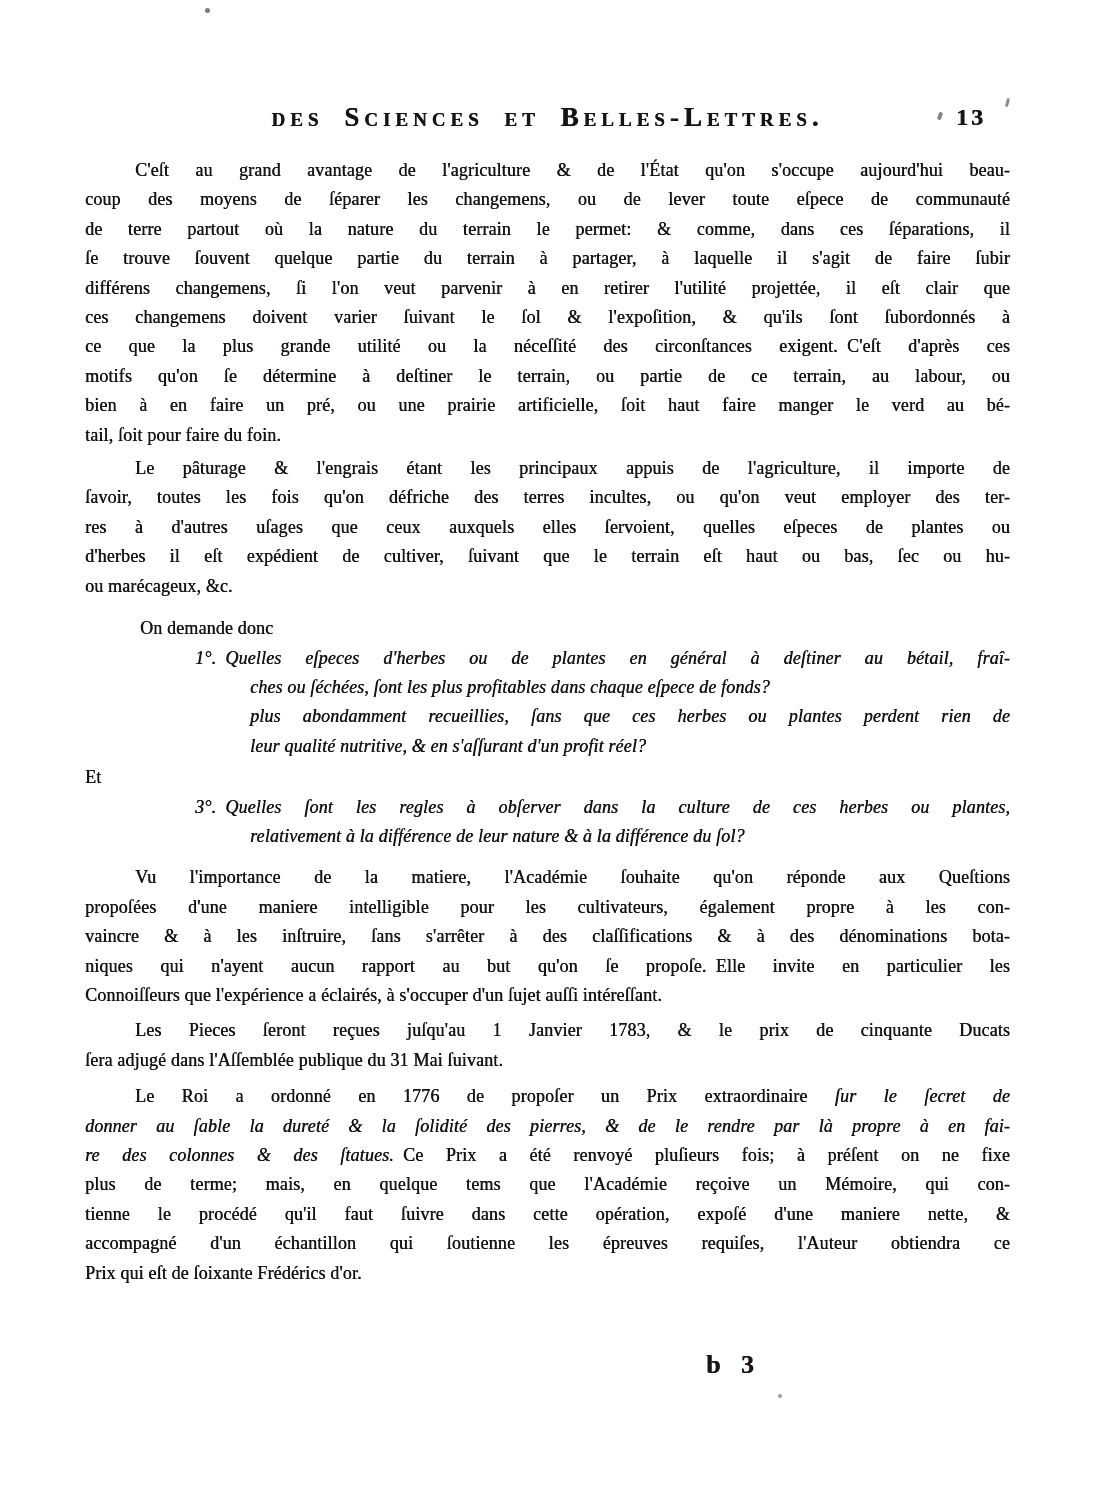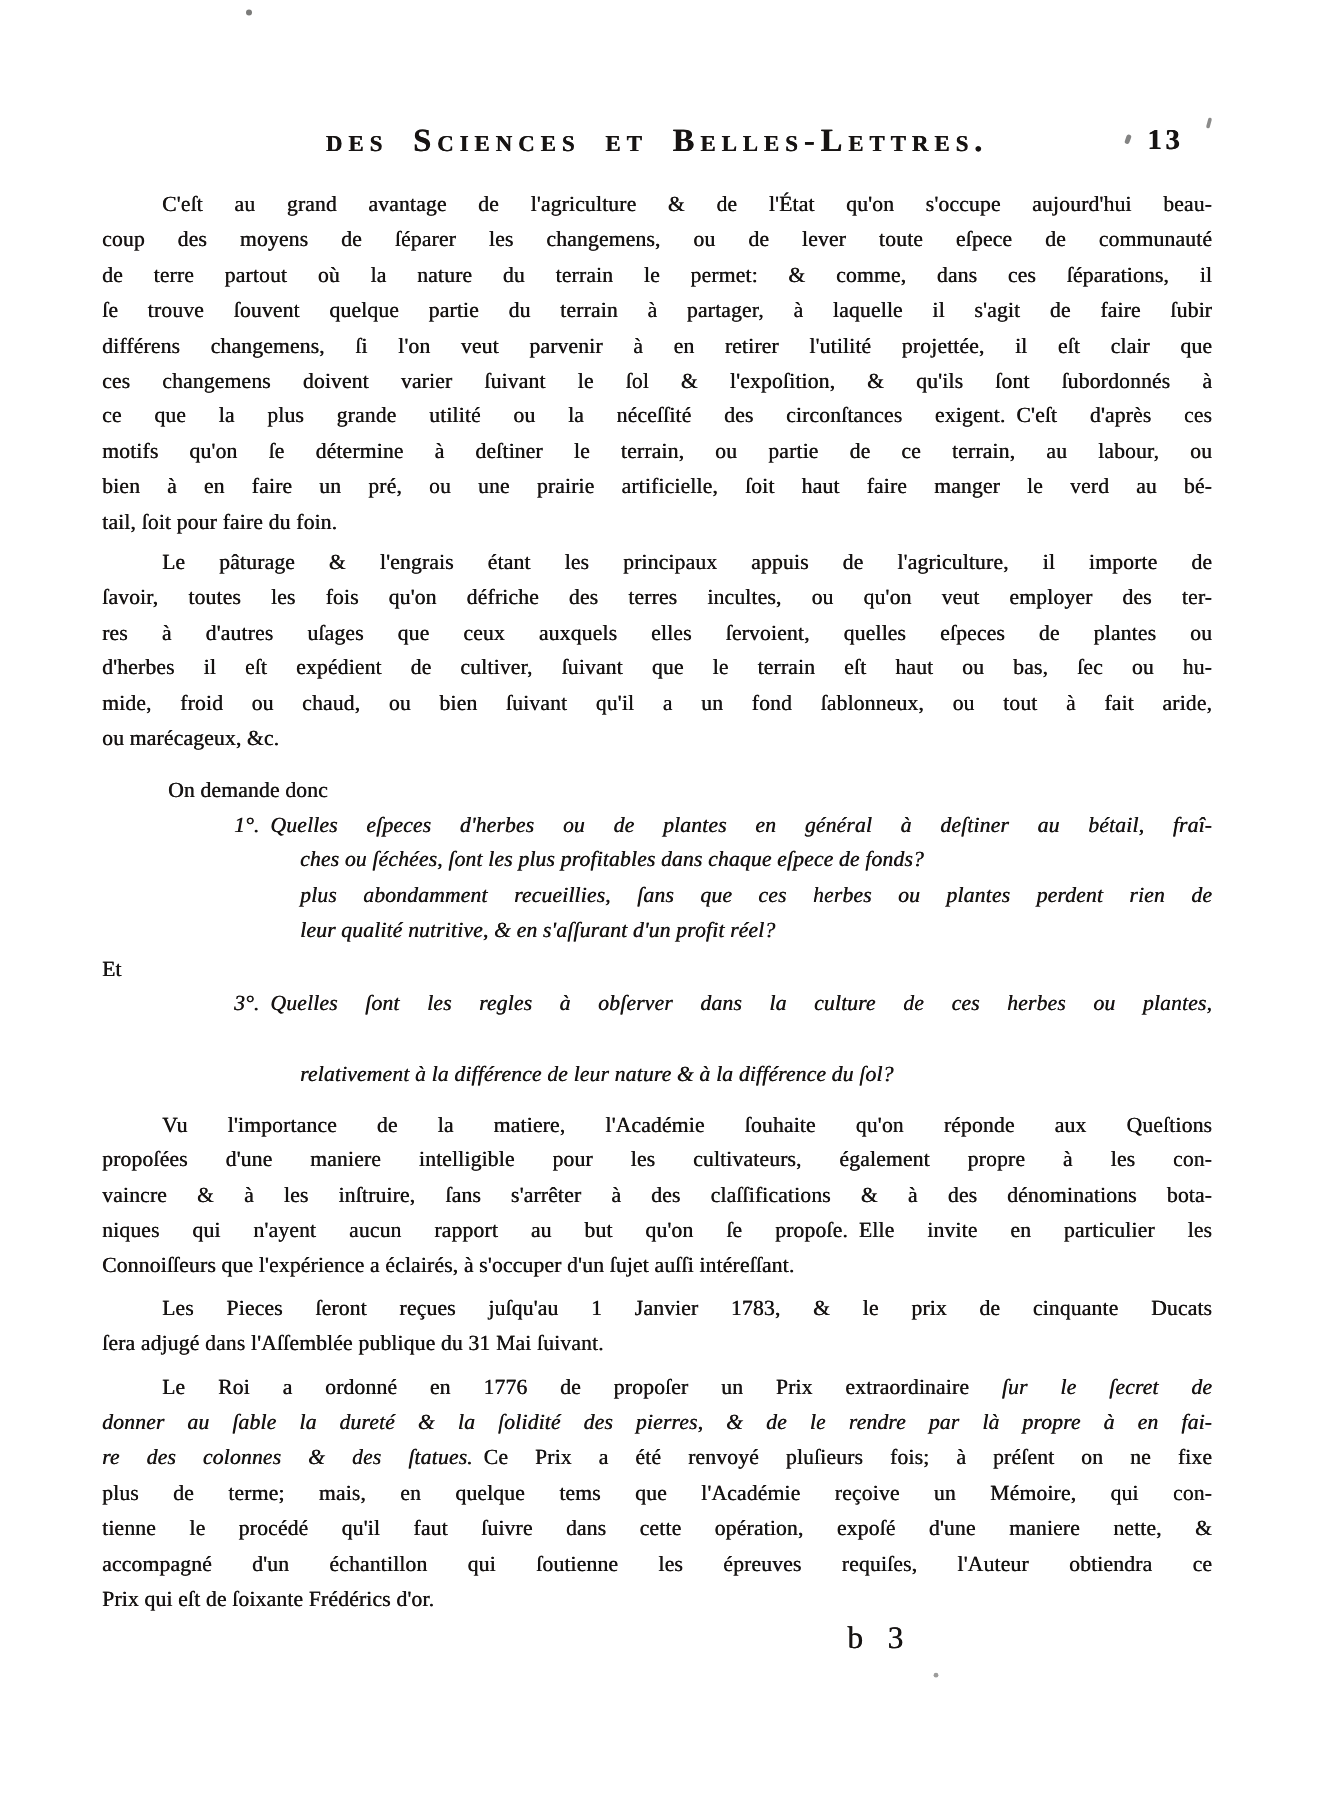--- a/index.html
+++ b/index.html
@@ -72,21 +72,21 @@
   }
   .tline em {
     font-style: italic;
   }
   
   .signature-mark {
     position: absolute;
     top: 1350px;
     left: 706px;
     font-size: 26px;
-    font-weight: normal;
+    font-weight: bold;
     word-spacing: 14px;
     text-shadow: 0.4px 0 0 currentColor;
   }
   
   .speck {
     position: absolute;
     background: #5a5a58;
     border-radius: 50%;
   }
   .speck.s1 { left: 205px; top: 8px;  width: 5px; height: 5px; opacity: .8; }
@@ -112,30 +112,29 @@
       <div class="tline just"><span>différens changemens, ſi l'on veut parvenir à en retirer l'utilité projettée, il eſt clair que</span></div>
       <div class="tline just"><span>ces changemens doivent varier ſuivant le ſol &amp; l'expoſition, &amp; qu'ils ſont ſubordonnés à</span></div>
       <div class="tline just"><span>ce que la plus grande utilité ou la néceſſité des circonſtances exigent. C'eſt d'après ces</span></div>
       <div class="tline just"><span>motifs qu'on ſe détermine à deſtiner le terrain, ou partie de ce terrain, au labour, ou</span></div>
       <div class="tline just"><span>bien à en faire un pré, ou une prairie artificielle, ſoit haut faire manger le verd au bé-</span></div>
       <div class="tline"><span>tail, ſoit pour faire du foin.</span></div>
       <div class="tline just" style="padding-left: 50px; margin-top: 4px;"><span>Le pâturage &amp; l'engrais étant les principaux appuis de l'agriculture, il importe de</span></div>
       <div class="tline just"><span>ſavoir, toutes les fois qu'on défriche des terres incultes, ou qu'on veut employer des ter-</span></div>
       <div class="tline just"><span>res à d'autres uſages que ceux auxquels elles ſervoient, quelles eſpeces de plantes ou</span></div>
       <div class="tline just"><span>d'herbes il eſt expédient de cultiver, ſuivant que le terrain eſt haut ou bas, ſec ou hu-</span></div>
-      <div class="tline just"><span>mide, froid ou chaud, ou bien ſuivant qu'il a un fond ſablonneux, ou tout à fait aride,</span></div>
       <div class="tline"><span>ou marécageux, &amp;c.</span></div>
       <div class="tline" style="padding-left: 55px; margin-top: 13px;"><span>On demande donc</span></div>
       <div class="tline just" style="padding-left: 110px;"><em>1°. Quelles eſpeces d'herbes ou de plantes en général à deſtiner au bétail, fraî-</em></div>
       <div class="tline" style="padding-left: 165px;"><em>ches ou ſéchées, ſont les plus profitables dans chaque eſpece de fonds?</em></div>
       <div class="tline just" style="padding-left: 165px;"><em>plus abondamment recueillies, ſans que ces herbes ou plantes perdent rien de</em></div>
       <div class="tline" style="padding-left: 165px;"><em>leur qualité nutritive, &amp; en s'aſſurant d'un profit réel?</em></div>
       <div class="tline" style="margin-top: 2px;"><span>Et</span></div>
       <div class="tline just" style="padding-left: 110px;"><em>3°. Quelles ſont les regles à obſerver dans la culture de ces herbes ou plantes,</em></div>
-      <div class="tline" style="padding-left: 165px; margin-top: 30px;"><em>relativement à la différence de leur nature &amp; à la différence du ſol?</em></div>
+      <div class="tline" style="padding-left: 165px;"><em>relativement à la différence de leur nature &amp; à la différence du ſol?</em></div>
       <div class="tline just" style="padding-left: 50px; margin-top: 12px;"><span>Vu l'importance de la matiere, l'Académie ſouhaite qu'on réponde aux Queſtions</span></div>
       <div class="tline just"><span>propoſées d'une maniere intelligible pour les cultivateurs, également propre à les con-</span></div>
       <div class="tline just"><span>vaincre &amp; à les inſtruire, ſans s'arrêter à des claſſifications &amp; à des dénominations bota-</span></div>
       <div class="tline just"><span>niques qui n'ayent aucun rapport au but qu'on ſe propoſe. Elle invite en particulier les</span></div>
       <div class="tline"><span>Connoiſſeurs que l'expérience a éclairés, à s'occuper d'un ſujet auſſi intéreſſant.</span></div>
       <div class="tline just" style="padding-left: 50px; margin-top: 6px;"><span>Les Pieces ſeront reçues juſqu'au 1 Janvier 1783, &amp; le prix de cinquante Ducats</span></div>
       <div class="tline"><span>ſera adjugé dans l'Aſſemblée publique du 31 Mai ſuivant.</span></div>
       <div class="tline just" style="padding-left: 50px; margin-top: 7px;"><span>Le Roi a ordonné en 1776 de propoſer un Prix extraordinaire </span><em>ſur le ſecret de</em></div>
       <div class="tline just"><em>donner au ſable la dureté &amp; la ſolidité des pierres, &amp; de le rendre par là propre à en fai-</em></div>
       <div class="tline just"><em>re des colonnes &amp; des ſtatues. </em><span>Ce Prix a été renvoyé pluſieurs fois; à préſent on ne fixe</span></div>

